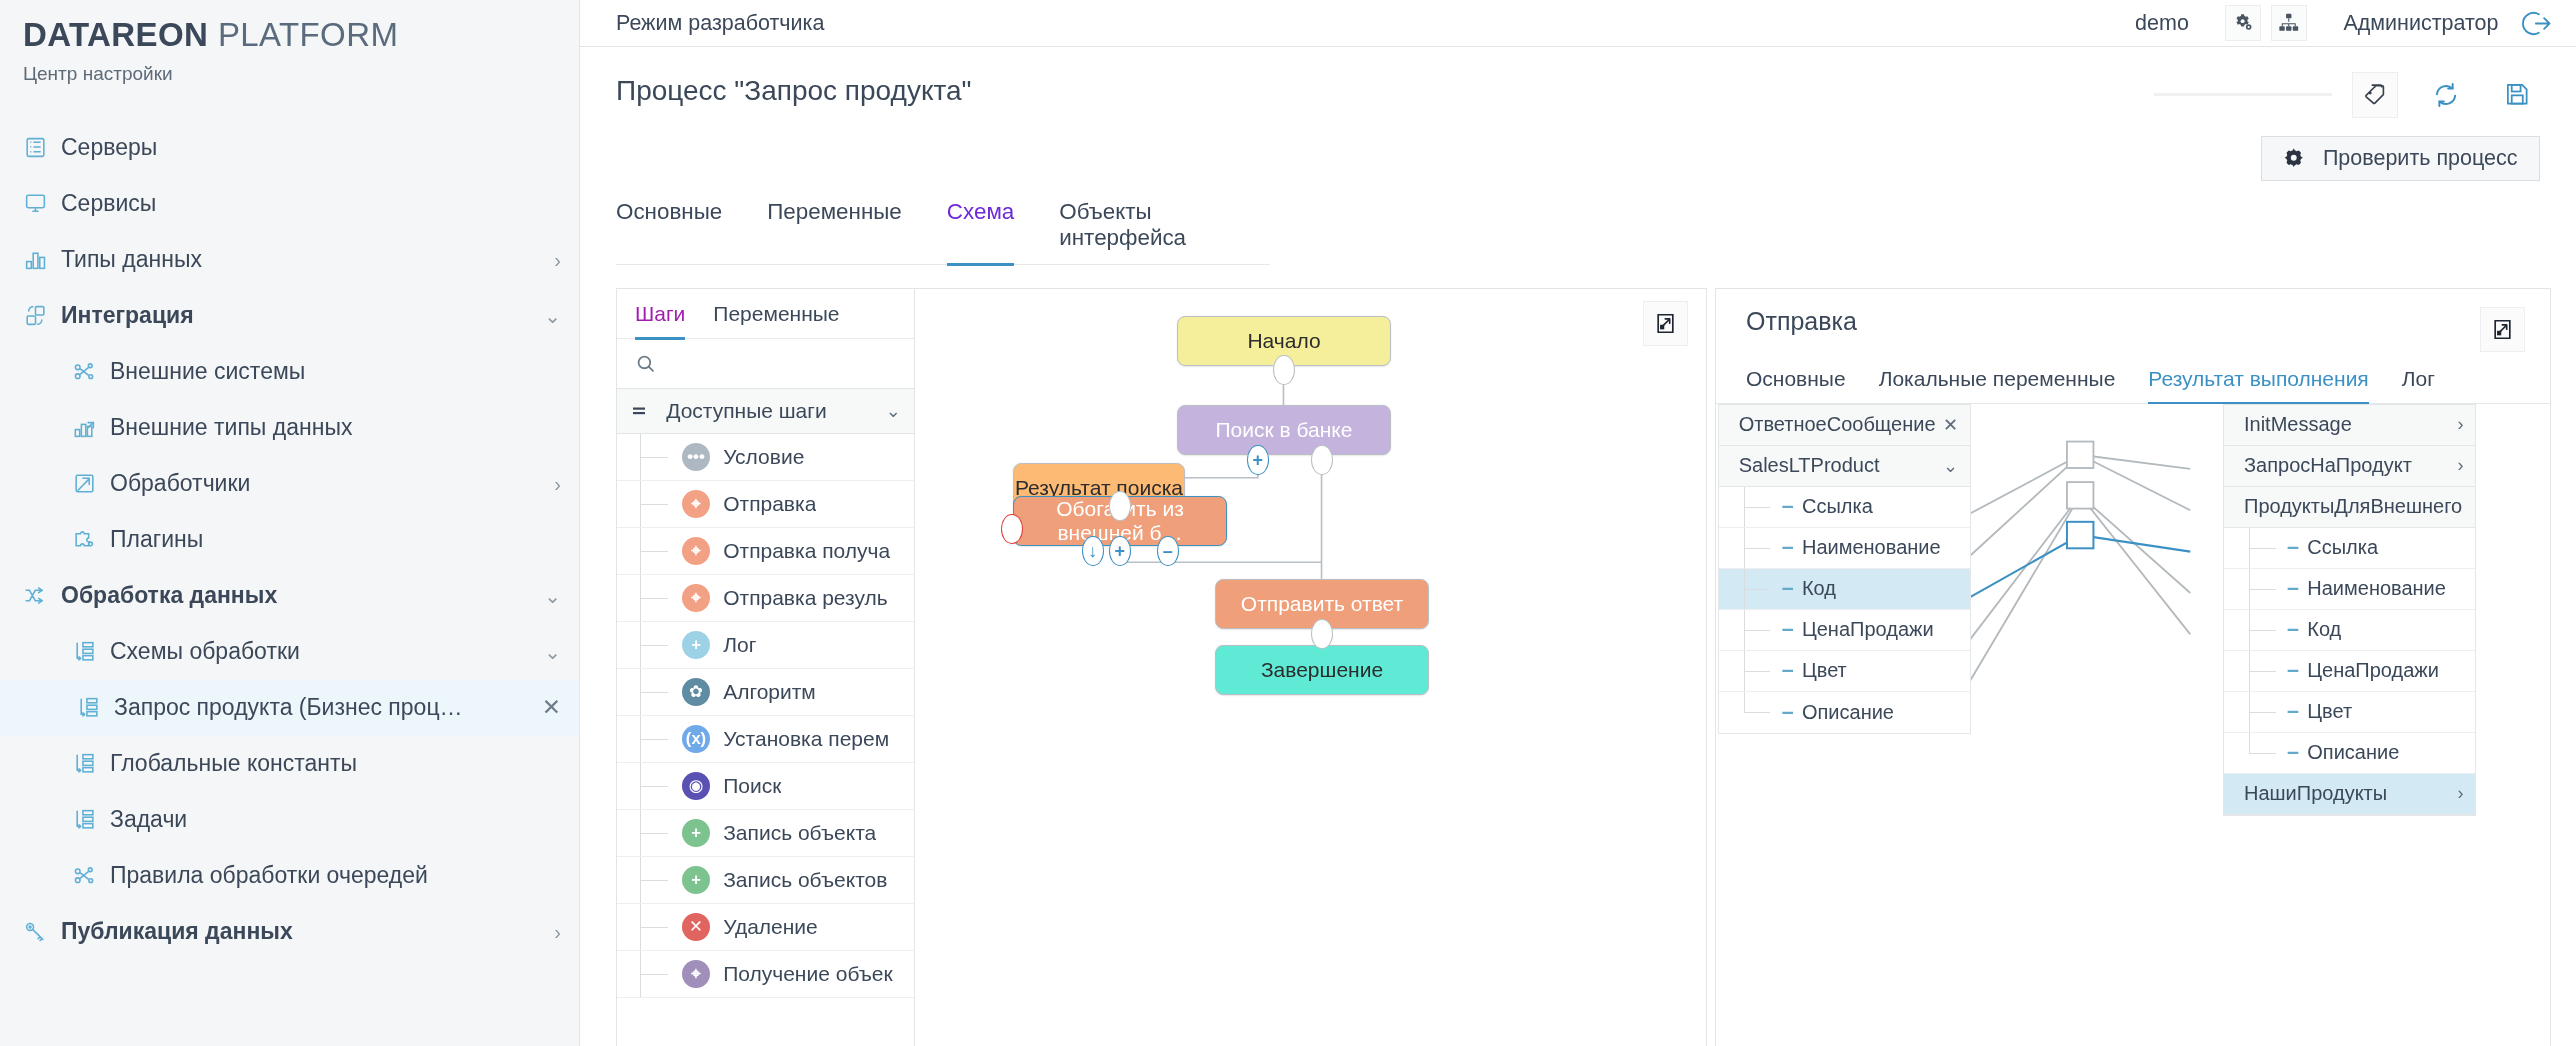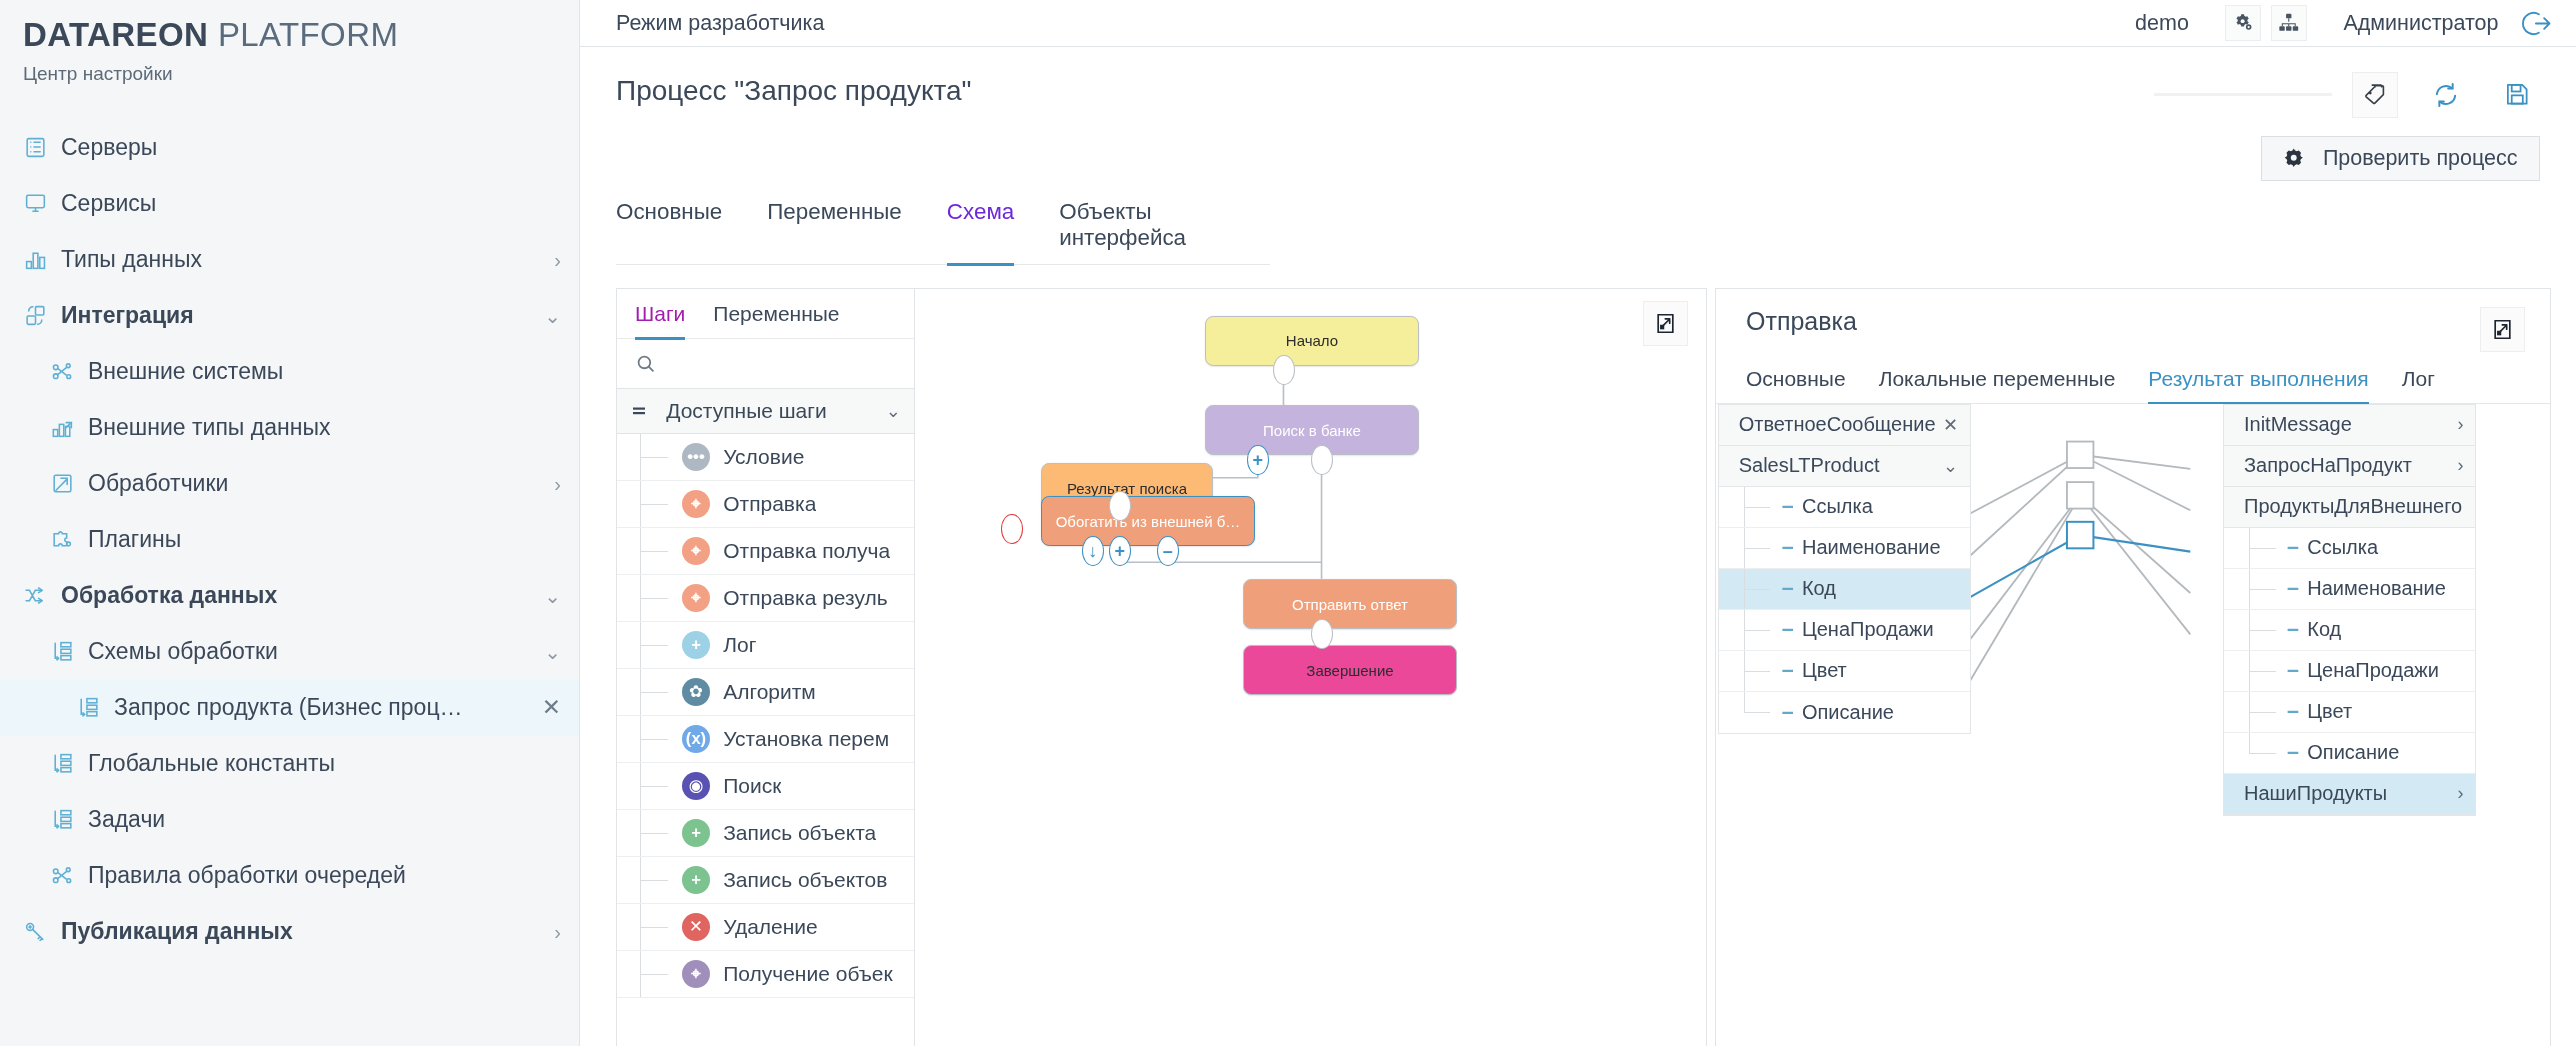--- a/index.html
+++ b/index.html
@@ -34,21 +34,21 @@
   .nav-item {
     display:flex; align-items:center;
     height: 56px;
     padding-left: 23px; padding-right: 18px;
     cursor: pointer;
     position: relative;
   }
   .nav-item .ico { width: 38px; flex:0 0 38px; display:flex; align-items:center; justify-content:flex-start; }
   .nav-item .lbl { font-size: 23px; color:#3b4859; white-space:nowrap; overflow:hidden; text-overflow:ellipsis; }
   .nav-item.bold .lbl { font-weight: 700; }
-  .nav-item.lvl1 { padding-left: 50px; }
+  .nav-item.lvl1 { padding-left: 72px; }
   .nav-item.lvl2 { padding-left: 76px; }
   .nav-item.active { background:#edf6fa; }
   .nav-item .chev { margin-left:auto; color:#8d9aa6; font-size: 20px; line-height:1;}
   .nav-item .closex { margin-left:auto; color:#6e7c89; font-size: 23px; line-height:1; }
   svg.i { display:block; }
 
   
   .main { flex:1; height:1047px; display:flex; flex-direction:column; background:#fff; min-width:0;}
 
   .topbar {
@@ -134,22 +134,22 @@
     background:#fff; position:relative; overflow:hidden;
   }
   .expand-btn {
     position:absolute; top:11.6px; right:18px; width:45px;height:45px;
     border:0.8px solid #eceef0; background:#fbfbfc; display:flex;align-items:center;justify-content:center;cursor:pointer;
     z-index:5;
   }
   .node {
     position:absolute; border-radius:8.3px; border:0.8px solid #b9bfc4;
     display:flex; align-items:center; justify-content:center;
-    font-size:15px; box-shadow: 0 0.8px 1.7px rgba(0,0,0,.10);
-    cursor:pointer; text-align:center;margin-left:28px;
+    font-size:21px; box-shadow: 0 0.8px 1.7px rgba(0,0,0,.10);
+    cursor:pointer; text-align:center;
   }
   .port { position:absolute; width:21.5px;height:30px;border-radius:50%;
           background:#fff;border:0.8px solid #b9bfc4; }
   .port.plus, .port.minus, .port.down {
     border-color:#3b90c4; display:flex;align-items:center;justify-content:center;
     color:#3b90c4; font-size:18px; font-weight:700; line-height:1;
   }
   .port.red { border:1.7px solid #e23b3b; }
 
   
@@ -567,21 +567,21 @@
             <path d="M247,310 L247,330 L491,330"></path>
             <path d="M491,410 L491,430"></path>
           </g>
         </svg>
         <div id="canvas-nodes">
             <div class="node" style="left: 262px; top: 26.5px; width: 214px; height: 50px; background: rgb(245, 239, 156); color: rgb(44, 44, 44);">Начало</div>
             <div class="node" style="left: 262px; top: 116px; width: 214px; height: 50px; background: rgb(195, 179, 221); color: rgb(255, 255, 255);">Поиск в банке</div>
             <div class="node" style="left: 98px; top: 174px; width: 172px; height: 50px; background: #fdba74; color: rgb(44, 44, 44);">Результат поиска</div>
             <div class="node" style="left: 98px; top: 207px; width: 214px; height: 50px; background: rgb(239, 159, 121); color: rgb(255, 255, 255); border: 1.7px solid rgb(59, 144, 196);">Обогатить из внешней б…</div>
             <div class="node" style="left: 300px; top: 290px; width: 214px; height: 50px; background: rgb(239, 159, 121); color: rgb(255, 255, 255);">Отправить ответ</div>
-            <div class="node" style="left: 300px; top: 356px; width: 214px; height: 50px; background: #ec4899; color: rgb(44, 44, 44);">Завершение</div>
+            <div class="node" style="left: 300px; top: 356px; width: 214px; height: 50px; background: #5eead4; color: rgb(44, 44, 44);">Завершение</div>
             <div class="port" style="left: 358px; top: 66px;"></div>
             <div class="port plus" style="left: 332px; top: 156px;">+</div>
             <div class="port" style="left: 396px; top: 156px;"></div>
             <div class="port" style="left: 194px; top: 202px;"></div>
             <div class="port red" style="left: 86px; top: 225px;"></div>
             <div class="port down" style="left: 167px; top: 247px;">↓</div>
             <div class="port plus" style="left: 194px; top: 247px;">+</div>
             <div class="port minus" style="left: 242px; top: 247px;">–</div>
             <div class="port" style="left: 396px; top: 330px;"></div>
           </div>

